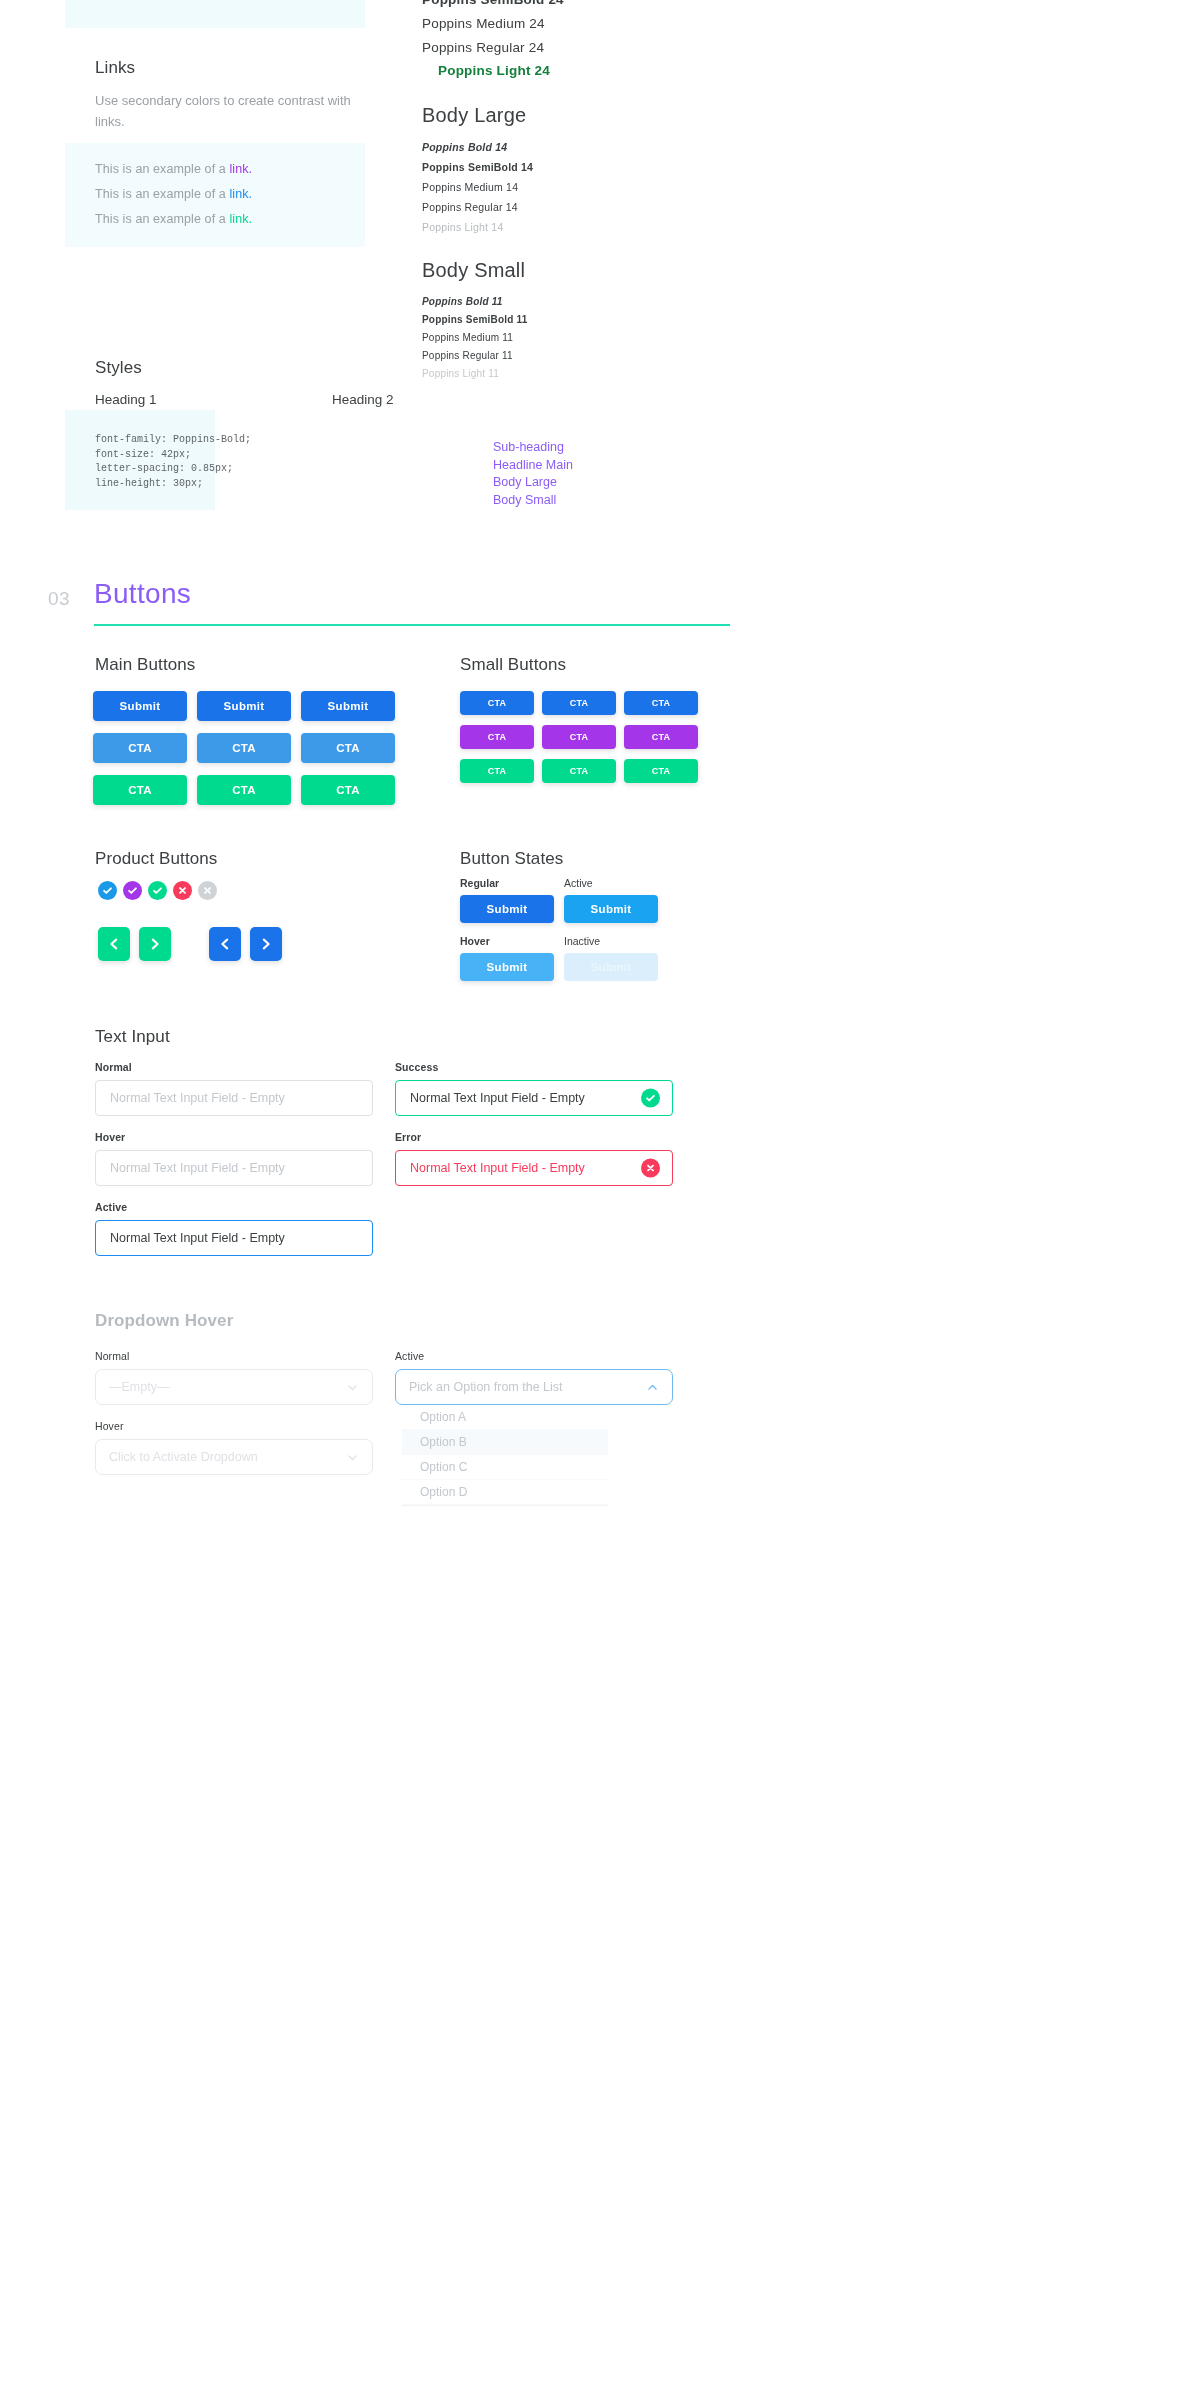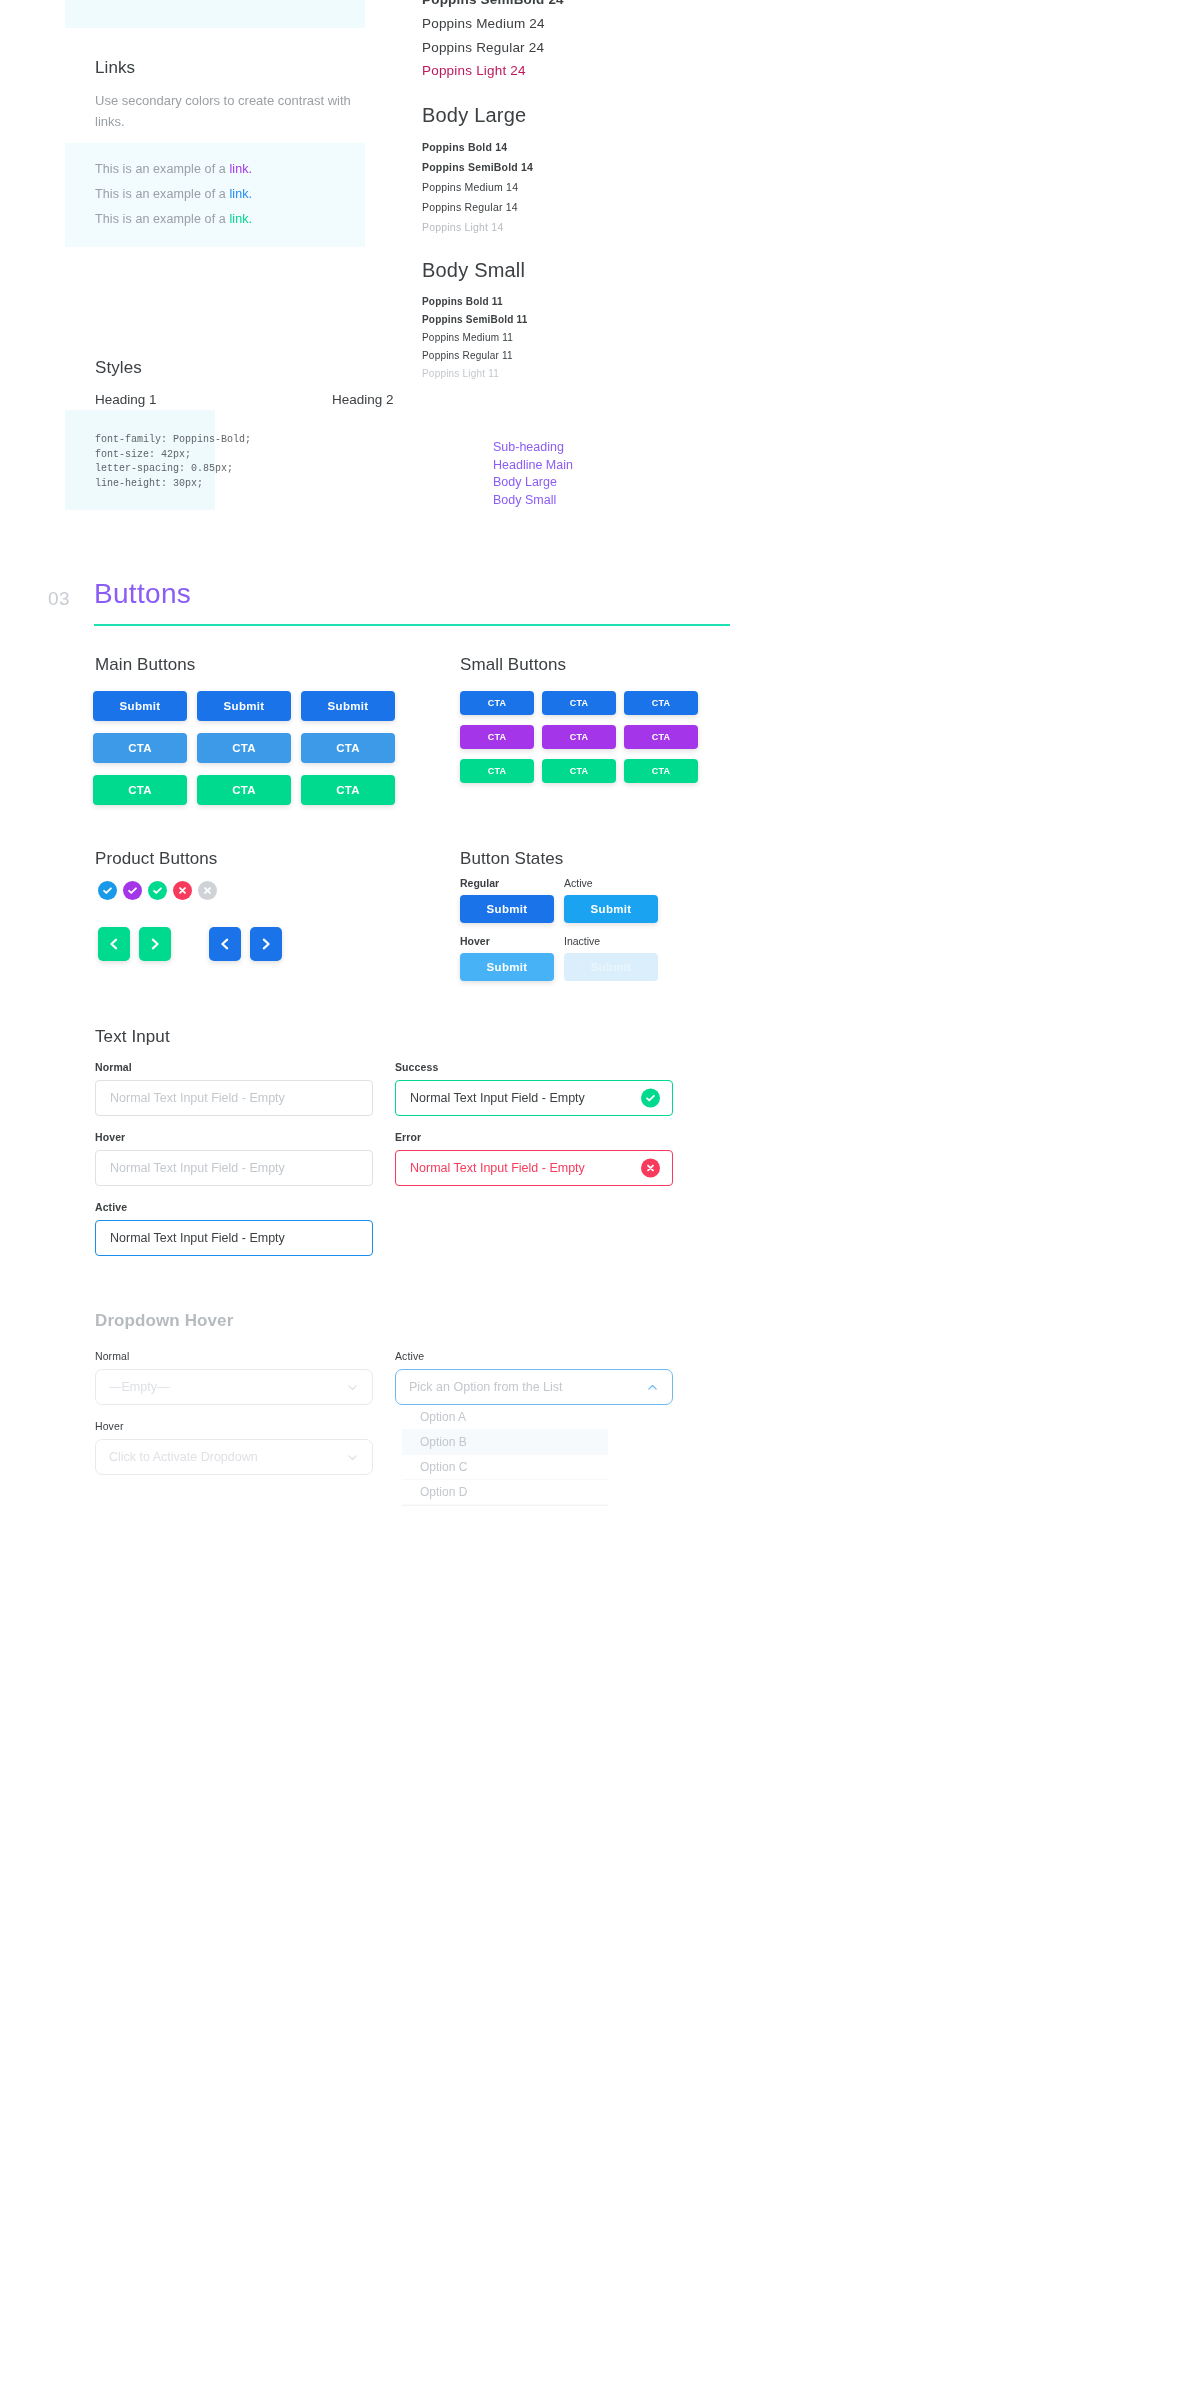--- a/index.html
+++ b/index.html
@@ -43,26 +43,26 @@
   }
   .link-line a { text-decoration: none; font-weight: 500; }
   .link-purple { color: #a435e8; }
   .link-blue   { color: #1a8df0; }
   .link-green  { color: #00d68f; }
 
   
   #type-col { left: 422px; top: -8px; width: 330px; }
   .type-row { color: #3c4043; letter-spacing: .2px; }
   .t24 { font-size: 13.5px; margin-bottom: 8.5px; }
-  .t24.light { color: #be185d; font-weight: 400; }
+  .t24.light { color: #15803d; font-weight: 700; margin-left: 16px; }
   .t14 { font-size: 10.5px; margin-bottom: 8px; }
   .t14.light { color: #b6bbc0; font-weight: 300; }
   .t11 { font-size: 10px; margin-bottom: 7px; }
   .t11.light { color: #c3c8cd; font-weight: 300; }
-  .w-bold { font-weight: 700; }
+  .w-bold { font-weight: 700; font-style: italic; }
   .w-semi { font-weight: 600; }
   .w-med  { font-weight: 500; }
   .w-reg  { font-weight: 400; }
   .type-heading {
     font-size: 20px;
     font-weight: 400;
     color: #3c4043;
     letter-spacing: .2px;
     margin: 26px 0 14px;
   }

